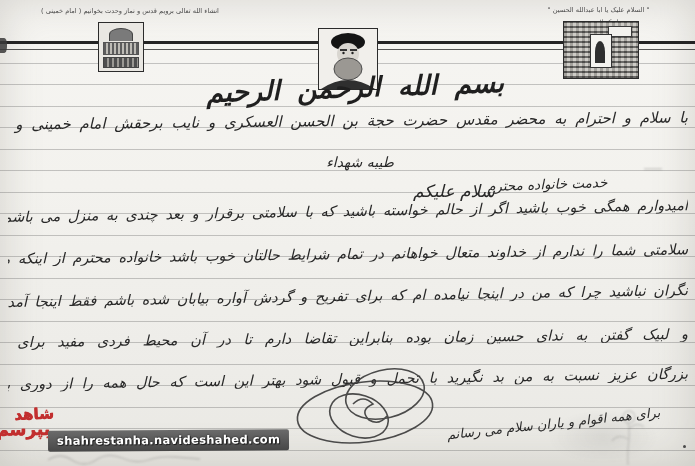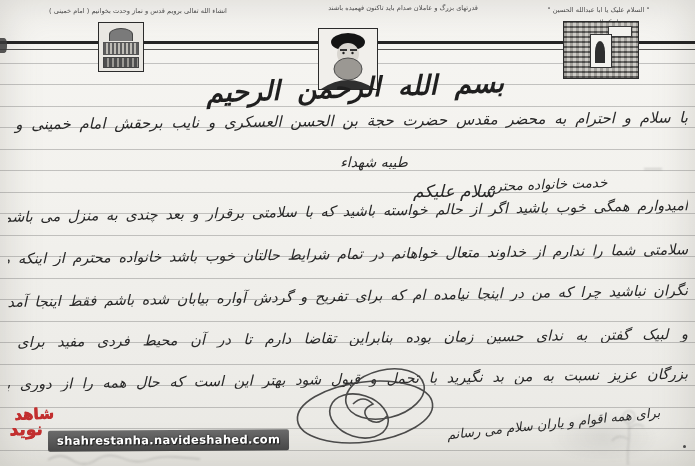--- a/index.html
+++ b/index.html
@@ -20,21 +20,21 @@
       rgba(110,110,110,.5) 0 1px, transparent 1px 21.5px);
     opacity:.75;
   }
   .rule-heavy{position:absolute;left:0;right:0;top:41px;height:3px;background:#242424;}
   .rule-thin{position:absolute;left:0;right:0;top:49px;height:1px;background:rgba(45,45,45,.8);}
   .corner-mark{position:absolute;left:0;top:38px;width:7px;height:15px;background:#3a3a3a;border-radius:0 40% 40% 0;opacity:.85;}
 
   
   .ptxt{
     position:absolute;direction:rtl;color:#4a4a4a;
-    font-size:6.6px;line-height:9px;letter-spacing:0;margin-left:8px;
+    font-size:6.6px;line-height:9px;letter-spacing:0;
   }
   .ptxt.left{left:40px;top:7px;width:180px;text-align:center;}
   .ptxt.center{right:217px;top:4px;width:190px;text-align:right;}
   .ptxt.right{right:44px;top:6px;width:105px;text-align:center;}
   .ptxt.right-sub{right:66px;top:17px;width:40px;text-align:center;font-size:6.2px;}
 
   
   .stamp{position:absolute;border:1px solid #2b2b2b;box-sizing:border-box;background:#e9e7e2;}
   .stamp-quds{left:98px;top:22px;width:46px;height:50px;padding:3px 4px;}
   .stamp-quds .dome{width:22px;height:12px;margin:2px auto 0;background:#7a7a7a;border-radius:50% 50% 0 0;border:1px solid #444;border-bottom:none;}
@@ -88,21 +88,20 @@
 
 <div class="paper">
 
   <div class="rules"></div>
   <div class="rule-heavy"></div>
   <div class="rule-thin"></div>
   <div class="corner-mark"></div>
 
   <div class="ptxt left">انشاء الله تعالی برویم قدس و نماز وحدت بخوانیم ( امام خمینی )</div>
   <div class="ptxt center">
-    <div>قدرتهای بزرگ و عاملان صدام باید تاکنون فهمیده باشند</div>
   </div>
   <div class="ptxt right">" السلام علیک یا ابا عبدالله الحسین "</div>
   <div class="ptxt right-sub">از کربلا</div>
 
   <div class="stamp stamp-quds">
     <div class="dome"></div>
     <div class="wall"></div>
     <div class="base"></div>
   </div>
 
@@ -124,21 +123,21 @@
     <div class="band"></div>
     <div class="iwan">
       <div class="arch"></div>
     </div>
   </div>
 
   <div class="hw basmala">بسم الله الرحمن الرحیم</div>
 
   <div class="hw full" style="top:112px;font-size:15px;transform:rotate(-.6deg);word-spacing:4px;">با سلام و احترام به محضر مقدس حضرت حجة بن الحسن العسکری و نایب برحقش امام خمینی و با درود به ارواح</div>
 
-  <div class="hw" style="top:154px;left:299px;width:150px;text-align:center;font-size:14px;">طیبه شهداء</div>
+  <div class="hw" style="top:154px;left:285px;width:150px;text-align:center;font-size:14px;">طیبه شهداء</div>
 
   <div class="hw" style="top:176px;right:88px;font-size:13.5px;transform:rotate(-2deg);">خدمت خانواده محترم</div>
   <div class="hw" style="top:181px;left:413px;font-size:17px;">سلام علیکم</div>
 
   <div class="hw full" style="top:203px;transform:rotate(-1deg);">امیدوارم همگی خوب باشید اگر از حالم خواسته باشید که با سلامتی برقرار و بعد چندی به منزل می باشم اندر آن سفر</div>
   <div class="hw full" style="top:246px;transform:rotate(-.8deg);">سلامتی شما را ندارم از خداوند متعال خواهانم در تمام شرایط حالتان خوب باشد خانواده محترم از اینکه من دور از شما هستم</div>
   <div class="hw full" style="top:288px;transform:rotate(-1deg);">نگران نباشید چرا که من در اینجا نیامده ام که برای تفریح و گردش آواره بیابان شده باشم فقط اینجا آمده ام در رضای خدا</div>
   <div class="hw full" style="top:330px;transform:rotate(-.7deg);word-spacing:8px;">و لبیک گفتن به ندای حسین زمان بوده بنابراین تقاضا دارم تا در آن محیط فردی مفید برای اسلام باشم</div>
   <div class="hw full" style="top:371px;transform:rotate(-.9deg);word-spacing:5px;">بزرگان عزیز نسبت به من بد نگیرید با تحمل و قبول شود بهتر این است که حال همه را از دوری بپرسم</div>
 
@@ -168,17 +167,17 @@
   <div class="ghost" style="left:46px;top:450px;">
     <svg width="180" height="16" viewBox="0 0 180 16">
       <path d="M2,10 q12,-8 24,0 t24,0 t26,-2 t26,2 t26,-3 t26,2" fill="none" stroke="rgba(60,60,60,.4)" stroke-width="1.3"></path>
     </svg>
   </div>
   <div class="ghost" style="left:644px;top:168px;width:18px;height:2px;background:rgba(70,70,70,.35);"></div>
   <div class="dot" style="left:683px;top:445px;"></div>
 
   <div class="logo-fa">
     <span class="w1">شاهد</span>
-    <span class="w2">نوید</span>
+    <span class="w2">بپرسم</span>
   </div>
   <div class="url-bar">shahrestanha.navideshahed.com</div>
 
 </div>
 
 </body></html>

